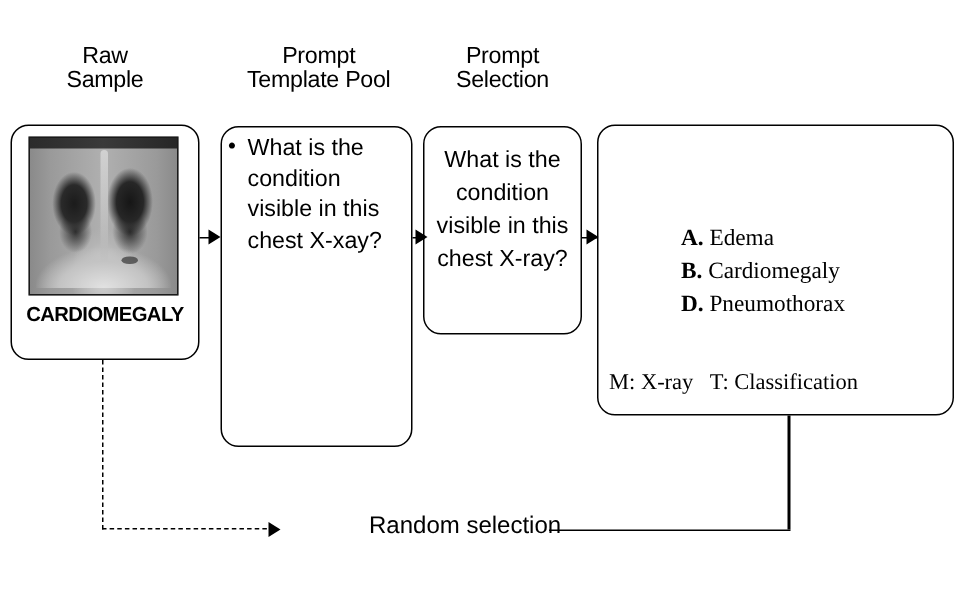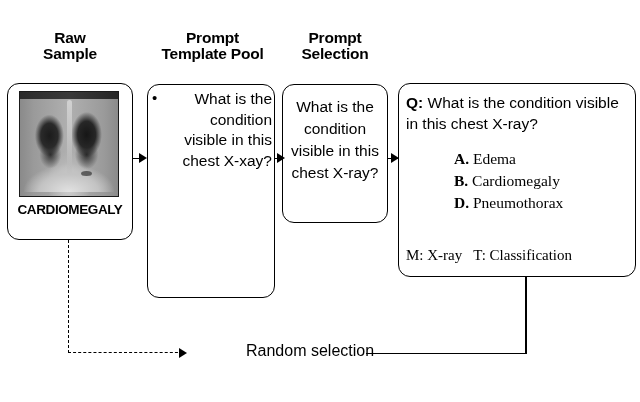--- a/index.html
+++ b/index.html
@@ -15,21 +15,21 @@
     position: relative;
     width: 640px;
     height: 402px;
     background: #ffffff;
     overflow: hidden;
   }
 
   
   .col-title {
     position: absolute;
-    font-weight: bold;
+    font-weight: normal;
     font-size: 15.5px;
     line-height: 16px;
     text-align: center;
     white-space: pre-line;
     letter-spacing: -0.2px;
   }
   #title-raw        { left: 6px;   top: 30px; width: 128px; }
   #title-pool       { left: 145px; top: 30px; width: 135px; }
   #title-selection  { left: 281px; top: 30px; width: 108px; }
   #title-final      { left: 398px; top: 30px; width: 239px; }
@@ -112,21 +112,20 @@
     margin: 0;
     padding: 0;
     list-style: none;
     font-size: 15.5px;
     line-height: 20.5px;
   }
   #pool-list li {
     position: relative;
     padding-left: 13px;
     margin-bottom: 2px;
-    text-align: right;
   }
   #pool-list li::before {
     content: "\2022";
     position: absolute;
     left: 0;
     top: -1px;
     font-size: 15px;
   }
 
   
@@ -251,24 +250,20 @@
     <div id="xray-nodule"></div>
   </div>
   <div id="raw-label">CARDIOMEGALY</div>
 
   <ul id="pool-list">
     <li>What is the condition visible in this chest X-xay?</li>
   </ul>
 
   <div id="selection-text">What is the condition visible in this chest X-ray?</div>
 
-  <div id="qa-question">
-    <b>Q:</b>
-    <span>What is the condition visible in this chest X-ray?</span>
-  </div>
 
   <ul id="qa-options">
     <li>
       <span class="opt-key">A.</span>
       <span>Edema</span>
     </li>
     <li>
       <span class="opt-key">B.</span>
       <span>Cardiomegaly</span>
     </li>

